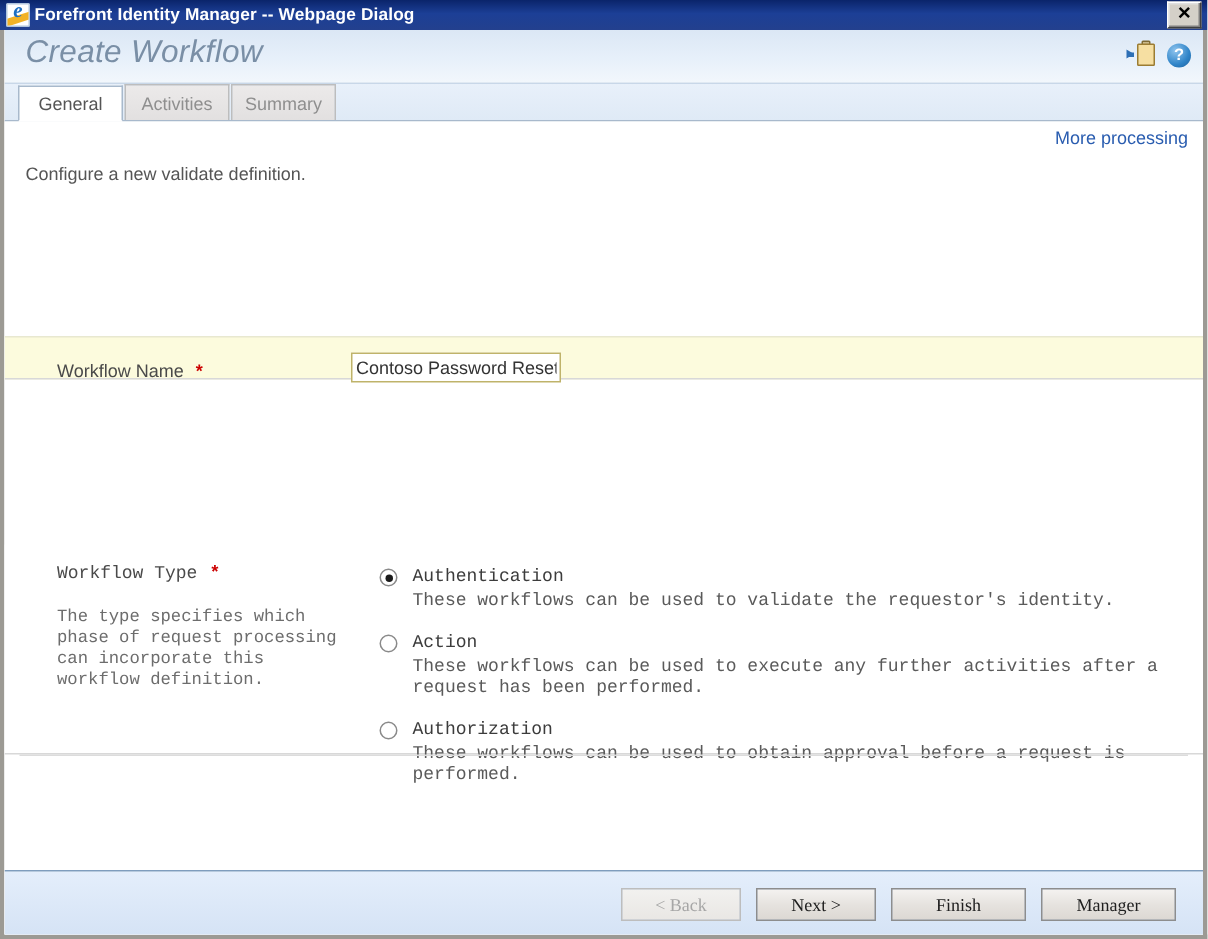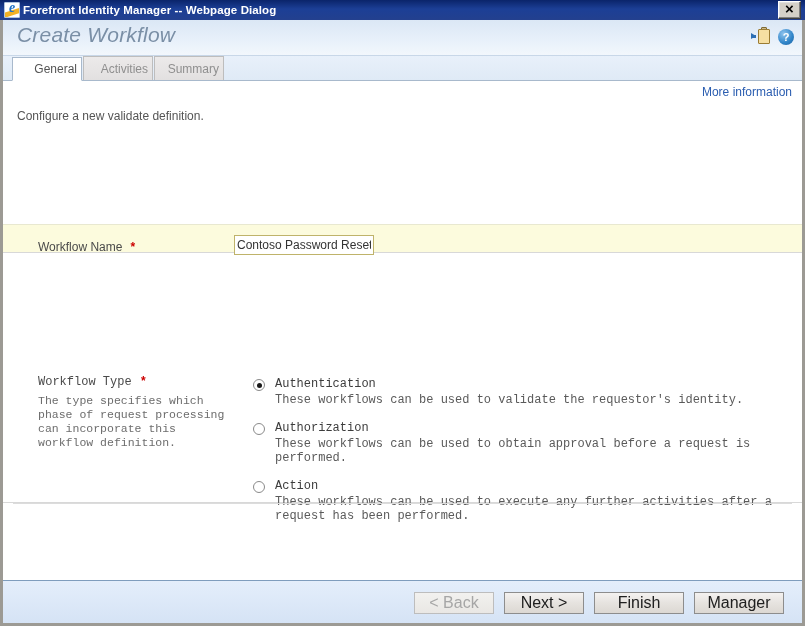--- a/index.html
+++ b/index.html
@@ -213,21 +213,21 @@
     display: flex;
     align-items: flex-end;
   }
   .tab {
     height: 24px;
     min-width: 70px;
     padding: 0 4px;
     box-sizing: border-box;
     display: flex;
     align-items: center;
-    justify-content: flex-end;
+    justify-content: center;
     font-size: 12px;
     color: #8f8f8f;
     background: linear-gradient(to bottom, #eceaea 0%, #e2e0e0 100%);
     border: 1px solid #bdbdbd;
     border-bottom: none;
     margin-right: 1px;
     position: relative;
     cursor: pointer;
     white-space: nowrap;
   }
@@ -464,22 +464,22 @@
     display: flex;
     align-items: center;
     justify-content: flex-end;
     padding-right: 18px;
     box-sizing: border-box;
     gap: 10px;
   }
   .wiz-btn {
     width: 80px;
     height: 22px;
-    font-family: Liberation Sans, sans-serif;
-    font-size: 16px;
+    font-family: Liberation Serif, serif;
+    font-size: 12px;
     color: #202020;
     background: linear-gradient(to bottom, #f4f2f0 0%, #e6e3df 50%, #dcd8d3 100%);
     border: 1px solid #8d8d8d;
     box-sizing: border-box;
     cursor: pointer;
     line-height: 20px;
     text-align: center;
     padding: 0;
   }
   .wiz-btn.wide { width: 90px; }
@@ -525,54 +525,54 @@
           <span>Activities</span>
         </div>
         <div class="tab">
           <span>Summary</span>
         </div>
       </div>
 
       <div class="body-area">
 
         <div class="moreinfo-row">
-          <a class="moreinfo-link" href="#">More information</a>
+          <a class="moreinfo-link" href="#">More processing</a>
         </div>
 
         <div class="intro-text">Configure a new validate definition.</div>
 
         <div class="form-row row-required">
           <div class="field-label" style="top:15px;">
             <span>Workflow Name</span><span class="req-star">*</span>
           </div>
           <input class="name-input" type="text" value="Contoso Password Reset" style="">
         </div>
 
 
         <div class="form-row row-type">
           <div class="field-label" style="top:12px;">
             <span>Workflow Type</span><span class="req-star">*</span>
           </div>
-          <div class="field-hint" style="top:31px;">The type specifies which phase of request processing can incorporate this workflow definition.</div>
+          <div class="field-hint" style="top:42px;">The type specifies which phase of request processing can incorporate this workflow definition.</div>
 
           <div class="radio-group">
             <div class="radio-item">
               <span class="radio-mark checked"></span>
               <span class="radio-label">Authentication</span>
               <span class="radio-desc">These workflows can be used to validate the requestor's identity.</span>
             </div>
             <div class="radio-item">
               <span class="radio-mark"></span>
-              <span class="radio-label">Authorization</span>
-              <span class="radio-desc">These workflows can be used to obtain approval before a request is performed.</span>
+              <span class="radio-label">Action</span>
+              <span class="radio-desc">These workflows can be used to execute any further activities after a request has been performed.</span>
             </div>
             <div class="radio-item">
               <span class="radio-mark"></span>
-              <span class="radio-label">Action</span>
-              <span class="radio-desc">These workflows can be used to execute any further activities after a request has been performed.</span>
+              <span class="radio-label">Authorization</span>
+              <span class="radio-desc">These workflows can be used to obtain approval before a request is performed.</span>
             </div>
           </div>
         </div>
 
         <div class="mid-separator"></div>
 
         <div class="footer">
           <button class="wiz-btn disabled">&lt; Back</button>
           <button class="wiz-btn">Next &gt;</button>
           <button class="wiz-btn wide">Finish</button>

